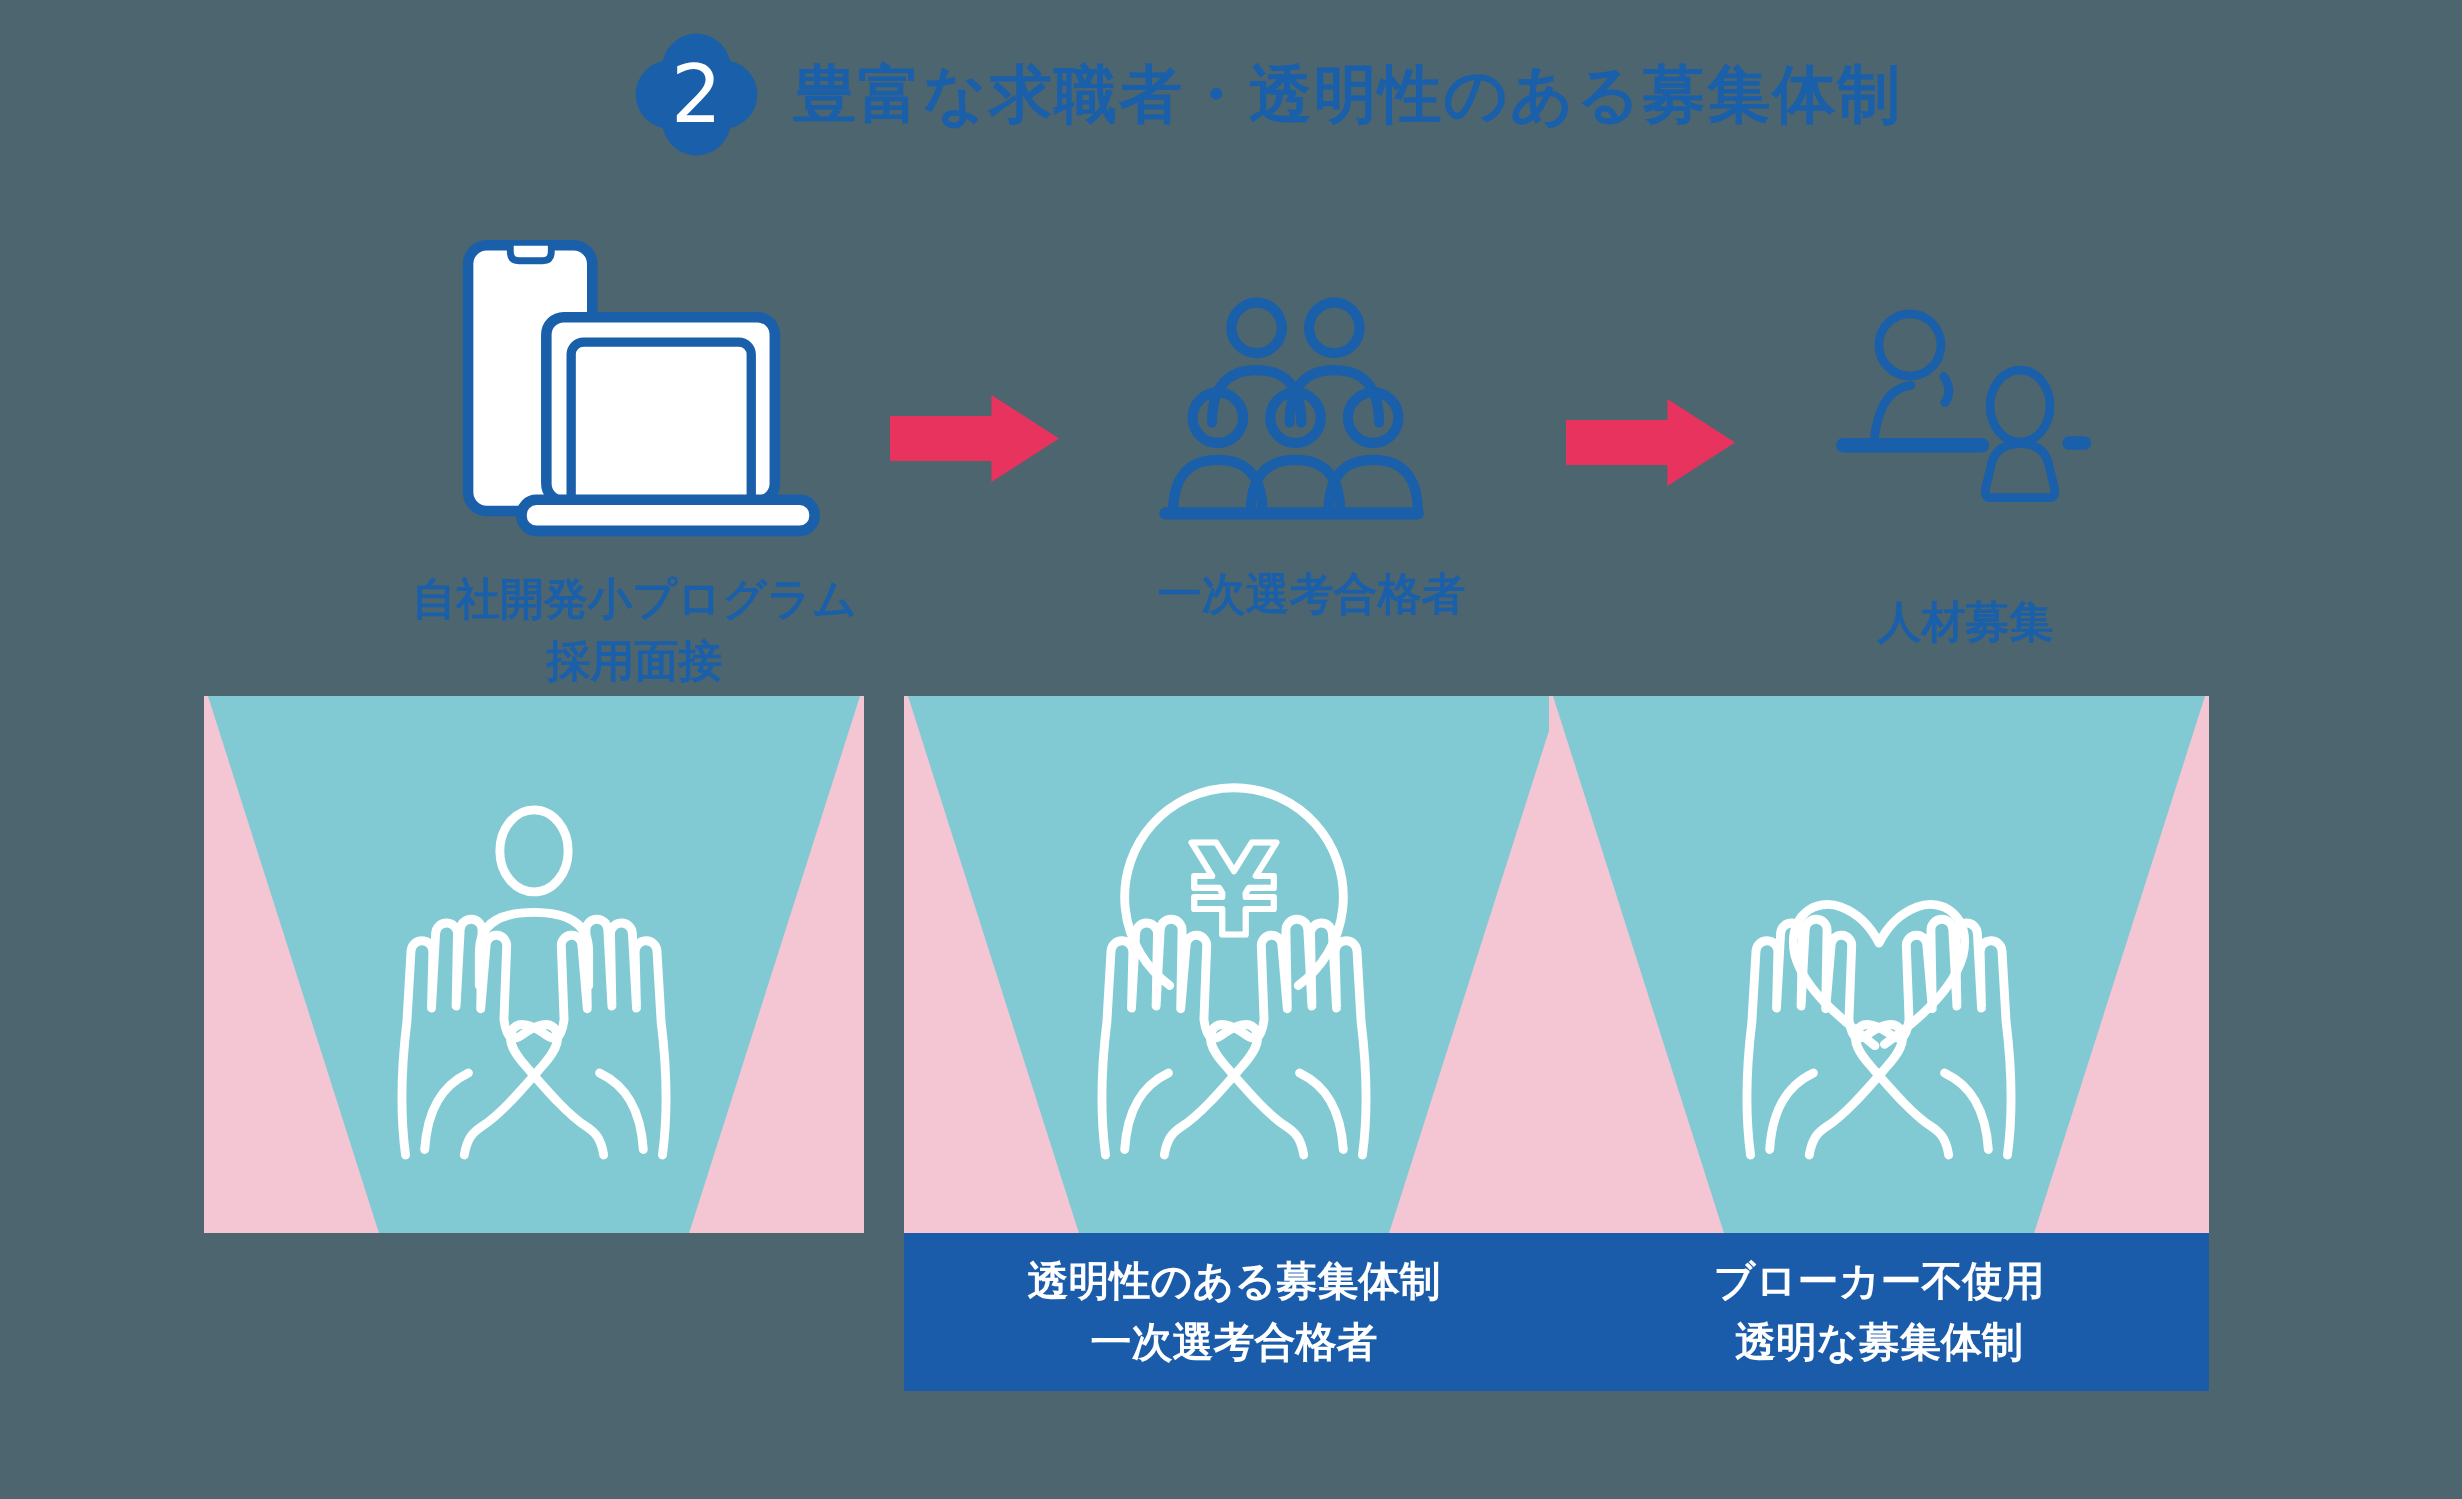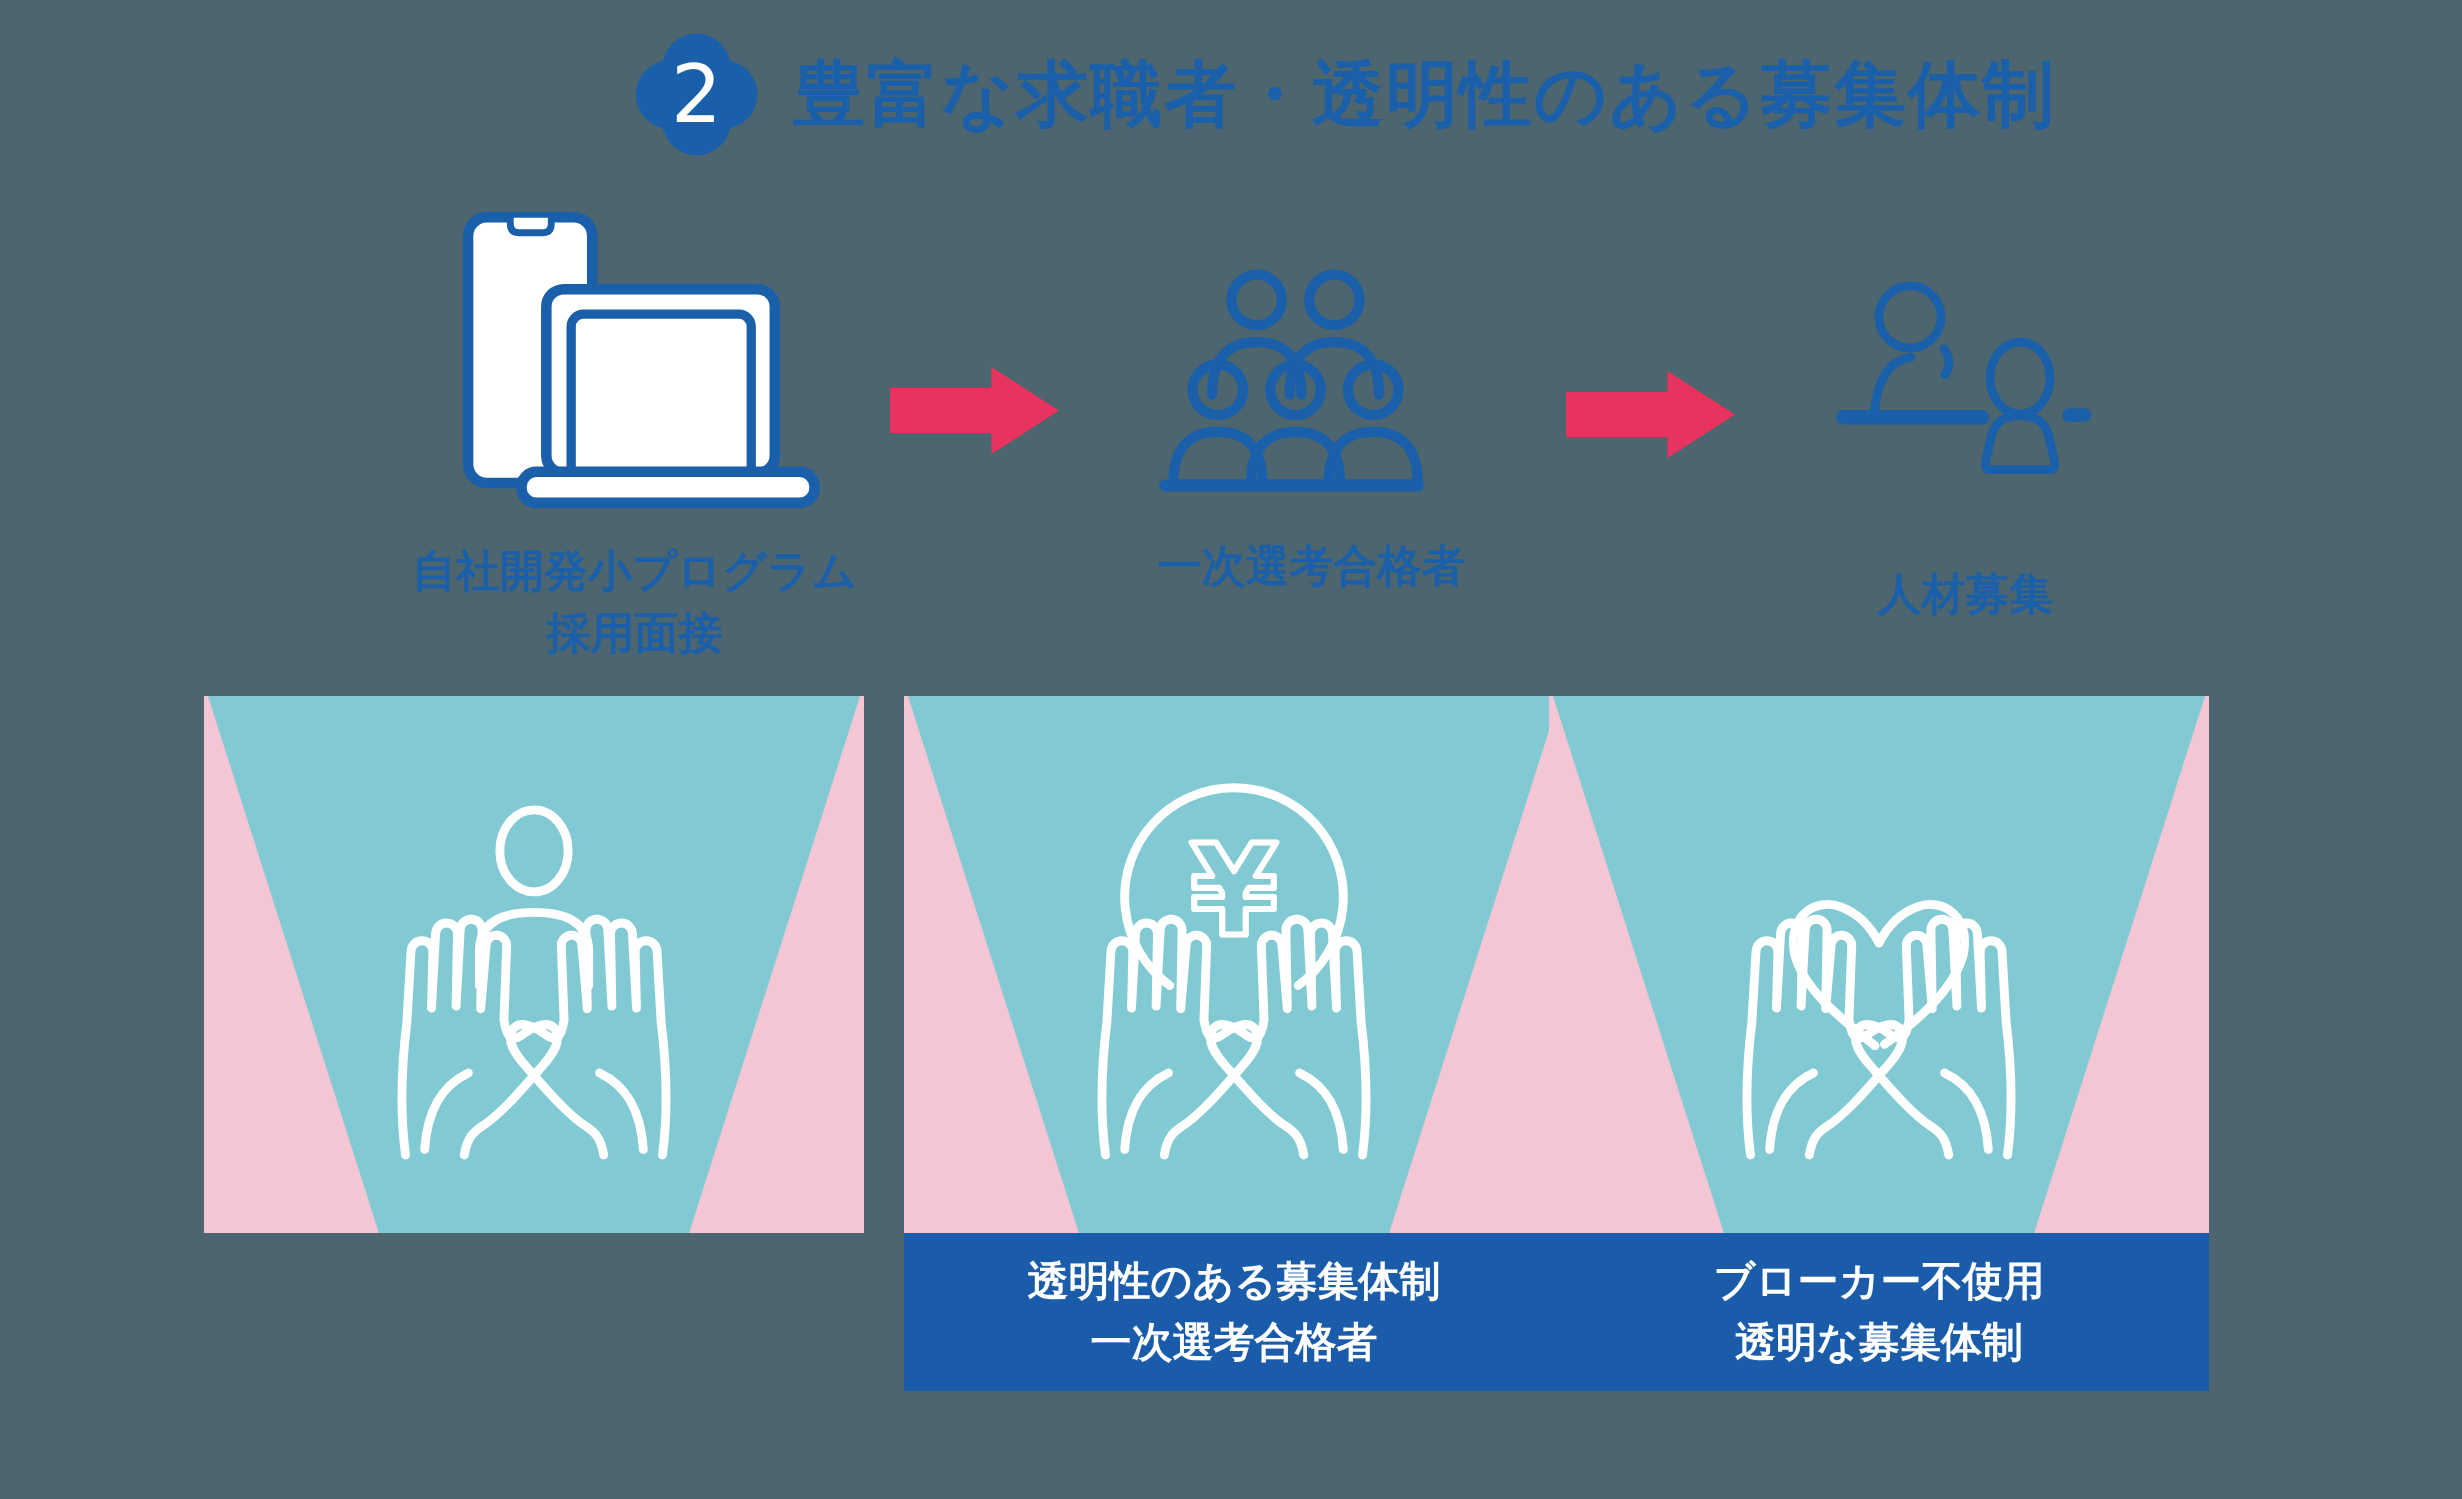--- a/index.html
+++ b/index.html
@@ -1,26 +1,26 @@
 <!DOCTYPE html>
 <html style="font-size:10.3px"><head>
 <meta charset="utf-8">
 <style>
   html,body{margin:0;padding:0;background:#4d656f;}
   #canvas{position:relative;width:2462px;height:1500px;background:#4d656f;overflow:hidden;
           font-family:"DejaVu Sans","Liberation Sans",sans-serif;}
-  .abs{position:absolute;}
+  .abs{position:absolute;margin-top:28px;}
 
   
   .header{position:absolute;left:635px;top:33px;height:123px;display:flex;align-items:center;gap:35px;}
   .badge{position:relative;width:123px;height:123px;flex:0 0 auto;}
   .badge svg{position:absolute;inset:0;}
   .badge-num{position:absolute;inset:0;display:flex;align-items:center;justify-content:center;
              color:#ffffff;font-size:80px;font-weight:400;}
-  .title{color:#1a5fa9;font-size:72px;font-weight:bold;letter-spacing:1.9px;white-space:nowrap;}
+  .title{color:#1a5fa9;font-size:63px;font-weight:bold;letter-spacing:1.9px;white-space:nowrap;}
 
   
   .flow-icon svg{display:block;width:100%;height:100%;}
   .arrow{background:#e8335f;clip-path:polygon(0 24%,60% 24%,60% 0,100% 50%,60% 100%,60% 76%,0 76%);}
   .flow-label{color:#1a5fa9;font-weight:bold;font-size:44px;line-height:1.42;text-align:center;}
 
   
   .card{position:absolute;top:696px;width:660px;height:695px;}
   .card-art{position:relative;width:100%;height:537px;background:#f4c6d4;overflow:hidden;}
   .teal-cone{position:absolute;inset:0;background:#82cad3;

